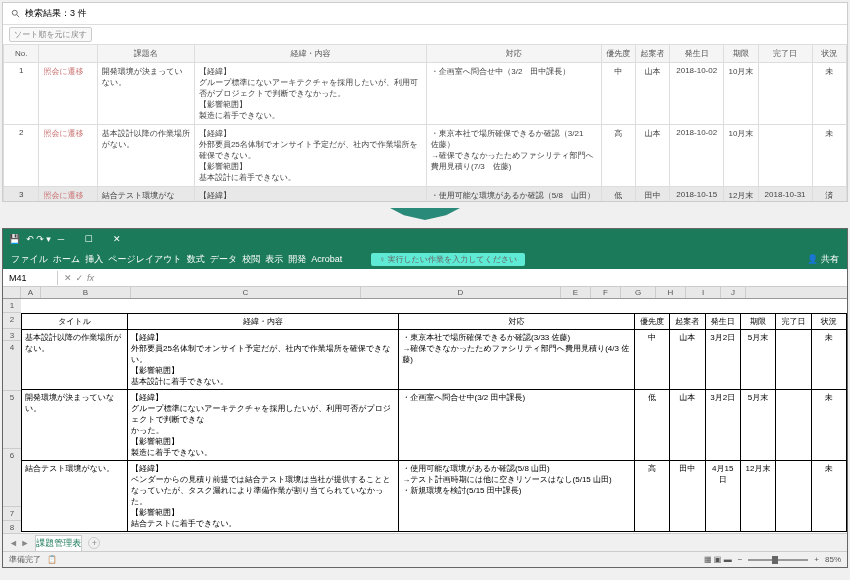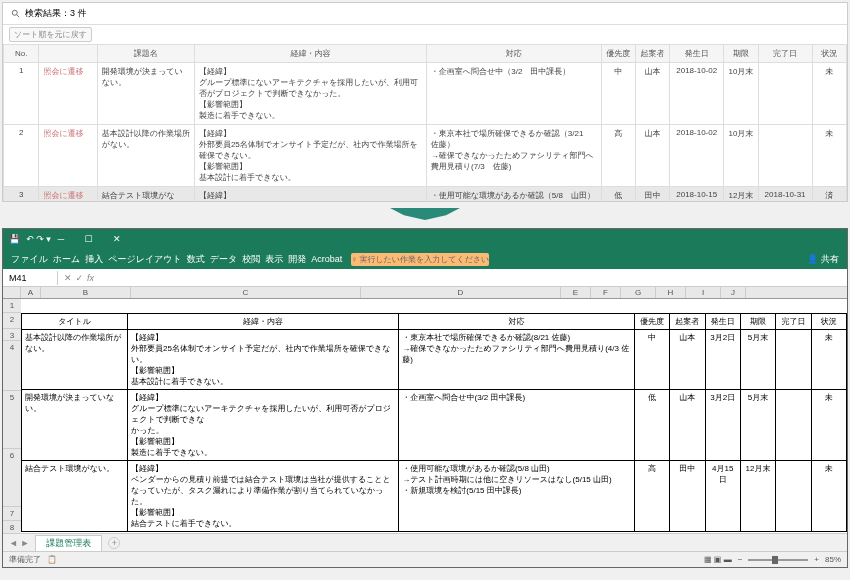--- a/index.html
+++ b/index.html
@@ -22,21 +22,21 @@
 .col-date{width:55px;text-align:center}
 .arrow-down{text-align:center;margin:6px 0}
 .arrow-down div{display:inline-block;width:70px;height:12px;background:#2a8a7a;clip-path:polygon(0 0,100% 0,80% 60%,50% 100%,20% 60%)}
 .excel{background:#fff;border:1px solid #666;margin:2px;height:340px;display:flex;flex-direction:column}
 .excel-titlebar{background:#1a7a5a;color:#fff;display:flex;align-items:center;padding:2px 6px;font-size:9px;height:20px}
 .excel-titlebar .title{flex:1;text-align:center}
 .win-btns{display:flex;gap:8px}
 .win-btns span{width:20px;text-align:center;cursor:pointer}
 .excel-ribbon{background:#1a7a5a;color:#fff;display:flex;align-items:center;padding:2px 8px;font-size:9px;height:20px;gap:5px}
 .excel-ribbon .tab{cursor:pointer}
-.excel-ribbon .msg{background:#fdba74;color:#666;padding:1px 0;border-radius:2px;margin-left:4px;font-size:8px}
+.excel-ribbon .msg{background:#5eead4;color:#666;padding:1px 8px;border-radius:2px;margin-left:24px;font-size:8px}
 .excel-ribbon .share{margin-left:auto}
 .formula-bar{display:flex;align-items:center;border-bottom:1px solid #ccc;height:18px;font-size:9px}
 .name-box{width:55px;border-right:1px solid #ccc;padding:2px 6px}
 .fx-btns{display:flex;gap:4px;padding:0 6px;color:#888}
 .sheet{flex:1;overflow:auto;position:relative}
 .col-headers{display:flex;background:#e8e8e8;border-bottom:1px solid #999;font-size:8px;position:sticky;top:0}
 .col-headers div{border-right:1px solid #ccc;text-align:center;padding:1px 0;color:#555}
 .grid{display:flex}
 .row-headers{display:flex;flex-direction:column}
 .row-headers div{height:14px;border-bottom:1px solid #ccc;width:18px;background:#e8e8e8;text-align:center;font-size:8px;color:#555;line-height:14px}
@@ -44,21 +44,21 @@
 .project-title{font-weight:bold;font-size:11px;padding:4px 2px}
 .excel-table{border-collapse:collapse;width:100%;font-size:8px}
 .excel-table th,.excel-table td{border:1px solid #000;padding:2px 3px;vertical-align:top}
 .excel-table th{font-weight:normal;text-align:center}
 .et-title{width:90px}
 .et-content{width:230px}
 .et-action{width:200px}
 .et-sm{width:30px;text-align:center}
 .sheet-tabs{display:flex;align-items:center;border-top:1px solid #ccc;height:18px;font-size:9px;background:#f0f0f0}
 .sheet-tabs .nav{padding:0 6px;color:#888}
-.sheet-tab{background:#fff;border:1px solid #ccc;border-bottom:none;padding:1px 10px;color:#1a7a5a}
+.sheet-tab{background:#fff;border:1px solid #ccc;border-bottom:none;padding:1px 0;color:#1a7a5a}
 .add-sheet{margin-left:6px;border:1px solid #ccc;border-radius:50%;width:12px;height:12px;text-align:center;line-height:10px;color:#888}
 .status-bar{display:flex;align-items:center;height:16px;font-size:8px;padding:0 6px;background:#f0f0f0;border-top:1px solid #ccc;color:#555}
 .status-bar .zoom{margin-left:auto;display:flex;gap:6px;align-items:center}
 .zoom-slider{width:60px;height:2px;background:#999;position:relative}
 .zoom-slider::after{content:"";position:absolute;left:40%;top:-3px;width:6px;height:8px;background:#666}
 </style>
 </head>
 <body>
 
 <div class="top-panel">
@@ -218,21 +218,21 @@
             <th class="et-sm">状況</th>
           </tr>
           </tbody>
             <tbody id="excel-body">
               <tr>
                 <td>基本設計以降の作業場所がない。</td>
   <td style="white-space:pre-line">【経緯】
 外部要員25名体制でオンサイト予定だが、社内で作業場所を確保できない。
 【影響範囲】
 基本設計に着手できない。</td>
-  <td style="white-space:pre-line">・東京本社で場所確保できるか確認(8/21 佐藤)
+  <td style="white-space:pre-line">・東京本社で場所確保できるか確認(3/33 佐藤)
 →確保できなかったためファシリティ部門へ費用見積り(4/3 佐藤)</td>
   <td class="et-sm">中</td>
   <td class="et-sm">山本</td>
   <td class="et-sm">3月2日</td>
   <td class="et-sm">5月末</td>
   <td class="et-sm"></td>
   <td class="et-sm">未</td>
               </tr>
               <tr>
                 <td>開発環境が決まっていない。</td>

